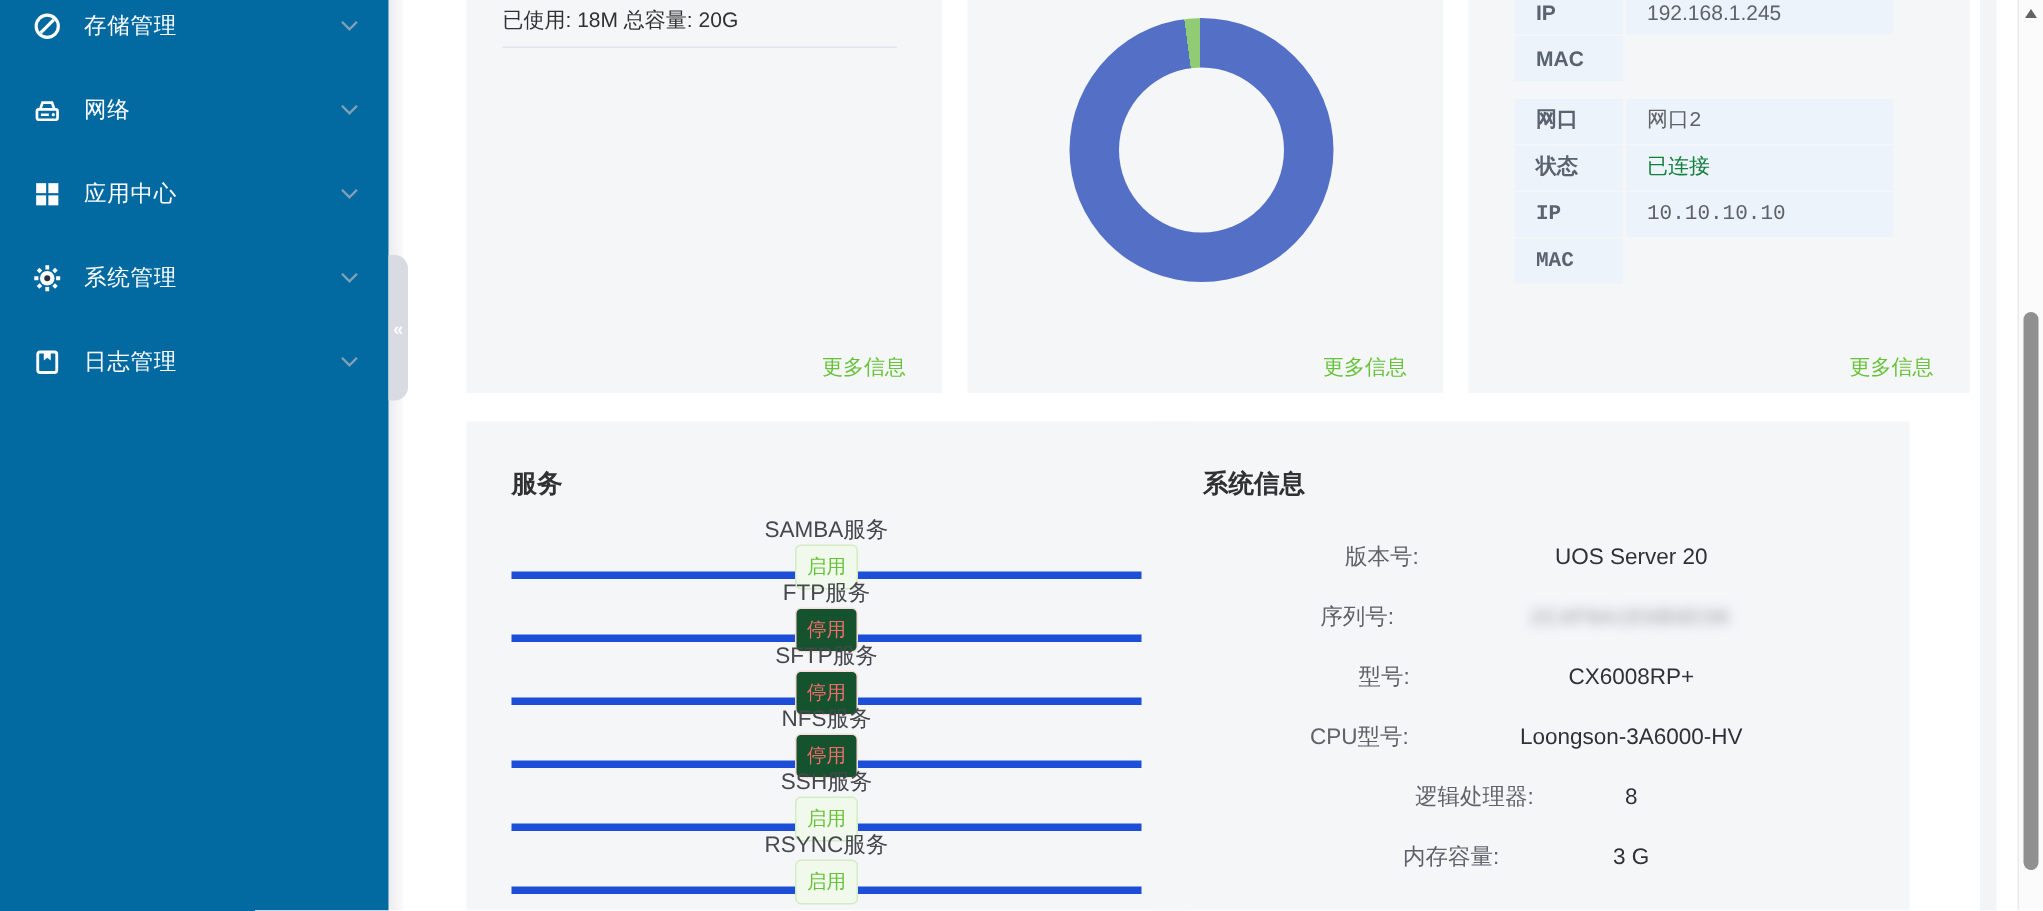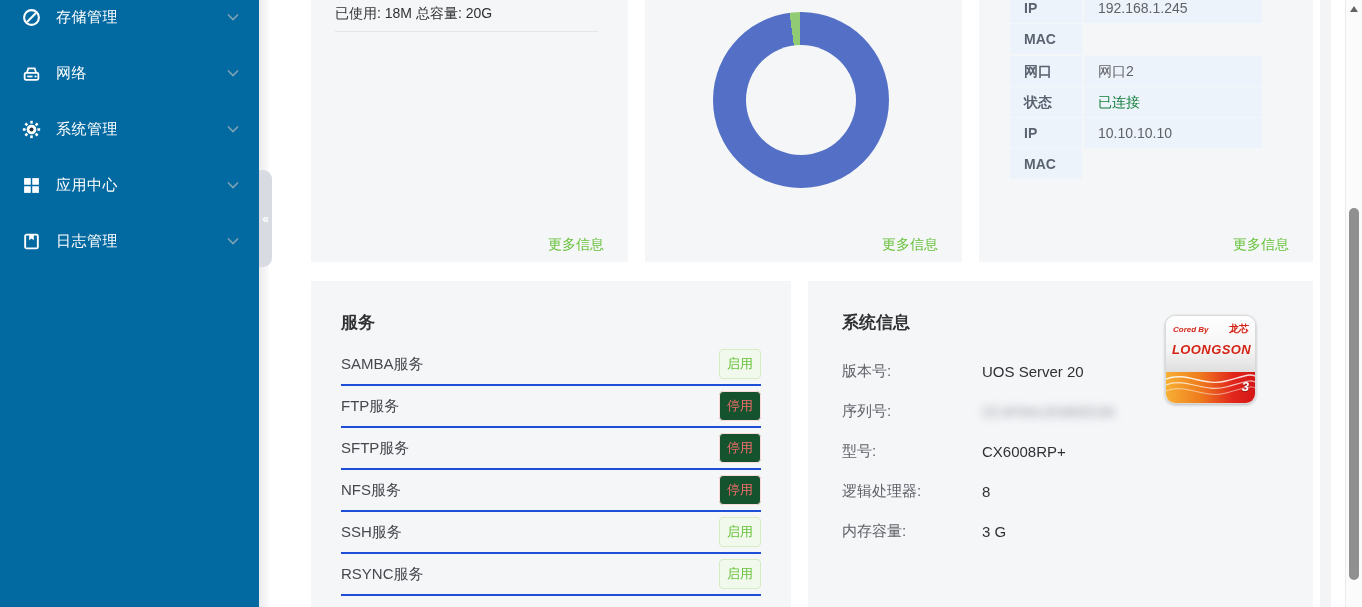--- a/index.html
+++ b/index.html
@@ -33,21 +33,21 @@
     display:flex; align-items:center; justify-content:center; cursor:pointer;
   }
   .collapse-pill .glyph { color:#ffffff; font-size:12px; font-weight:bold; line-height:1; }
 
   
   .card { position:absolute; background:#f5f6f8; }
   .card-storage  { left:311px; top:-20px; width:317px; height:282px; }
   .card-chart    { left:645px; top:-20px; width:317px; height:282px; }
   .card-network  { left:979px; top:-20px; width:334px; height:282px; }
   .card-services { left:311px; top:281px; width:480px; height:326px; }
-  .card-system   { left:808px; top:281px; width:505px; height:326px; }
+  .card-system   { left:768px; top:281px; width:505px; height:326px; }
 
   .more-link {
     position:absolute; right:24px; bottom:8px; font-size:14px;
     color:#67c23a; cursor:pointer; text-decoration:none;text-align:right;
   }
 
   
   .usage-text { position:absolute; left:24px; top:25px; font-size:14px; color:#303133; }
   .usage-divider { position:absolute; left:24px; right:30px; top:51px; height:1px; background:#e2e5ea; }
 
@@ -57,46 +57,47 @@
     border-radius:50%; background:#5470c6;
   }
   .donut-hole {
     position:absolute; left:33px; top:33px; width:110px; height:110px;
     border-radius:50%; background:#f5f6f8;
   }
 
   
   .net-table { position:absolute; left:31px; width:252px; }
   .net-seg1 { top:13px; }
-  .net-seg2 { top:76px; }
+  .net-seg2 { top:86px;font-family:Liberation Mono, monospace; }
   .net-row { display:flex; margin-bottom:1px; }
   .net-cell { background:#edf3fb; height:30px; line-height:30px; font-size:14px; }
   .net-cell.lbl { width:72px; padding-left:14px; color:#5a6370; font-weight:bold; margin-right:2px; }
   .net-cell.val { width:178px; padding-left:14px; color:#606266; white-space:nowrap; overflow:hidden; }
   .net-cell.val.green { color:#15803d; }
   .blurred { filter:blur(3.5px); color:#8d939c; }
 
   
   .card-title { position:absolute; left:30px; top:30px; font-size:17px; font-weight:bold; color:#303133; }
   .svc-list { position:absolute; left:30px; right:30px; top:63px; }
   .svc-row {
-    height:42px; display:flex; align-items:center; justify-content:space-between;
-    border-bottom:2px solid #1d4ed8;
+    height:42px; display:flex; align-items:center; 
+    border-bottom:5px solid #1d4ed8;
+    flex-direction:column;
   }
   .svc-name { font-size:15px; color:#45484d; }
   .svc-btn {
     font-size:13px; padding:5px 7px; border-radius:4px; cursor:pointer;
     border:1px solid transparent; background:none; font-family:Liberation Mono, monospace;
   }
   .svc-btn.on  { color:#67c23a; background:#f0f9eb; border-color:#d4ecc3; }
   .svc-btn.off { color:#f56c6c; background:#14532d; border-color:#fbdada; }
 
   
   .sys-rows { position:absolute; left:34px; top:70px; right:40px; }
-  .sys-row { height:40px; display:flex; align-items:center; }
+  .sys-row { height:40px; display:flex; align-items:center;justify-content:center; }
   .sys-label { width:140px; font-size:15px; color:#5f6268; }
   .sys-value { font-size:15px; color:#2f3235; }
   .sys-value .blurred { filter:blur(4px); letter-spacing:1px; font-size:14px; }
 
   
   .loongson-badge {
     position:absolute; left:357px; top:34px; width:91px; height:89px;
     border-radius:10px; overflow:hidden; border:1px solid #d9d9d9;
     box-shadow:0 1px 3px rgba(0,0,0,0.25);
   }
@@ -171,20 +172,37 @@
     <div class="menu-item">
       <span class="mi-icon">
         <svg width="19" height="19" viewBox="0 0 18 18">
           <rect x="2.5" y="8.5" width="13" height="6.5" rx="1.2" fill="none" stroke="#ffffff" stroke-width="1.7"></rect>
           <path d="M4.5 8.5 L6 4.2 h6 L13.5 8.5" fill="none" stroke="#ffffff" stroke-width="1.7"></path>
           <line x1="5" y1="11.8" x2="10" y2="11.8" stroke="#ffffff" stroke-width="1.6"></line>
           <circle cx="12.8" cy="11.8" r="1" fill="#ffffff"></circle>
         </svg>
       </span>
       <span class="mi-label">网络</span>
+      <span class="mi-chevron">
+        <svg width="12" height="8" viewBox="0 0 12 8">
+            <polyline points="1,1.5 6,6.5 11,1.5" fill="none" stroke="#aab4bd" stroke-width="1.6"></polyline>
+          </svg>
+      </span>
+    </div>
+
+    <div class="menu-item">
+      <span class="mi-icon">
+        <svg width="19" height="19" viewBox="0 0 18 18">
+          <rect x="2" y="2" width="6.3" height="6.3" fill="#ffffff"></rect>
+          <rect x="9.7" y="2" width="6.3" height="6.3" fill="#ffffff"></rect>
+          <rect x="2" y="9.7" width="6.3" height="6.3" fill="#ffffff"></rect>
+          <rect x="9.7" y="9.7" width="6.3" height="6.3" fill="#ffffff"></rect>
+        </svg>
+      </span>
+      <span class="mi-label">应用中心</span>
       <span class="mi-chevron">
         <svg width="12" height="8" viewBox="0 0 12 8">
             <polyline points="1,1.5 6,6.5 11,1.5" fill="none" stroke="#aab4bd" stroke-width="1.6"></polyline>
           </svg>
       </span>
     </div>
 
     <div class="menu-item">
       <span class="mi-icon">
         <svg width="19" height="19" viewBox="0 0 18 18">
@@ -206,37 +224,20 @@
       <span class="mi-chevron">
         <svg width="12" height="8" viewBox="0 0 12 8">
             <polyline points="1,1.5 6,6.5 11,1.5" fill="none" stroke="#aab4bd" stroke-width="1.6"></polyline>
           </svg>
       </span>
     </div>
 
     <div class="menu-item">
       <span class="mi-icon">
         <svg width="19" height="19" viewBox="0 0 18 18">
-          <rect x="2" y="2" width="6.3" height="6.3" fill="#ffffff"></rect>
-          <rect x="9.7" y="2" width="6.3" height="6.3" fill="#ffffff"></rect>
-          <rect x="2" y="9.7" width="6.3" height="6.3" fill="#ffffff"></rect>
-          <rect x="9.7" y="9.7" width="6.3" height="6.3" fill="#ffffff"></rect>
-        </svg>
-      </span>
-      <span class="mi-label">应用中心</span>
-      <span class="mi-chevron">
-        <svg width="12" height="8" viewBox="0 0 12 8">
-            <polyline points="1,1.5 6,6.5 11,1.5" fill="none" stroke="#aab4bd" stroke-width="1.6"></polyline>
-          </svg>
-      </span>
-    </div>
-
-    <div class="menu-item">
-      <span class="mi-icon">
-        <svg width="19" height="19" viewBox="0 0 18 18">
           <rect x="3" y="2.5" width="12" height="13" rx="1.4" fill="none" stroke="#ffffff" stroke-width="1.8"></rect>
           <path d="M6.8 2.5 v5.4 l2.2 -1.7 2.2 1.7 v-5.4" fill="#ffffff"></path>
         </svg>
       </span>
       <span class="mi-label">日志管理</span>
       <span class="mi-chevron">
         <svg width="12" height="8" viewBox="0 0 12 8">
             <polyline points="1,1.5 6,6.5 11,1.5" fill="none" stroke="#aab4bd" stroke-width="1.6"></polyline>
           </svg>
       </span>
@@ -334,47 +335,37 @@
         <div class="svc-row">
           <span class="svc-name">RSYNC服务</span>
           <button class="svc-btn on">启用</button>
         </div>
       </div>
   </div>
 
   <div class="card card-system">
     <div class="card-title" style="left:34px;">系统信息</div>
 
-    <div class="loongson-badge">
-      <div class="badge-top">
-        <span class="badge-coredby">Cored By</span>
-        <span class="badge-cn">龙芯</span>
-        <div class="badge-brand">LOONGSON</div>
-      </div>
-      <div class="badge-bottom"></div>
-      <svg class="badge-waves" viewBox="0 0 91 40">
-        <path d="M0 16 C 20 8, 38 24, 60 18 S 85 10, 91 14" fill="none" stroke="#ffffff" stroke-width="1.4" opacity="0.85"></path>
-        <path d="M0 22 C 20 14, 38 30, 60 24 S 85 16, 91 20" fill="none" stroke="#ffffff" stroke-width="1.2" opacity="0.7"></path>
-        <path d="M0 28 C 20 20, 38 36, 60 30 S 85 22, 91 26" fill="none" stroke="#ffffff" stroke-width="1" opacity="0.55"></path>
-      </svg>
-      <div class="badge-num">3</div>
-    </div>
 
     <div class="sys-rows">
       <div class="sys-row">
         <span class="sys-label">版本号:</span>
         <span class="sys-value">UOS Server 20</span>
       </div>
       <div class="sys-row">
         <span class="sys-label">序列号:</span>
         <span class="sys-value"><span class="blurred">2C4F8A1E6B9D3K</span></span>
       </div>
       <div class="sys-row">
         <span class="sys-label">型号:</span>
         <span class="sys-value">CX6008RP+</span>
+      </div>
+      <div class="sys-row">
+        <span class="sys-label">CPU型号:</span>
+        <span class="sys-value">Loongson-3A6000-HV</span>
       </div>
       <div class="sys-row">
         <span class="sys-label">逻辑处理器:</span>
         <span class="sys-value">8</span>
       </div>
       <div class="sys-row">
         <span class="sys-label">内存容量:</span>
         <span class="sys-value">3 G</span>
       </div>
     </div>

